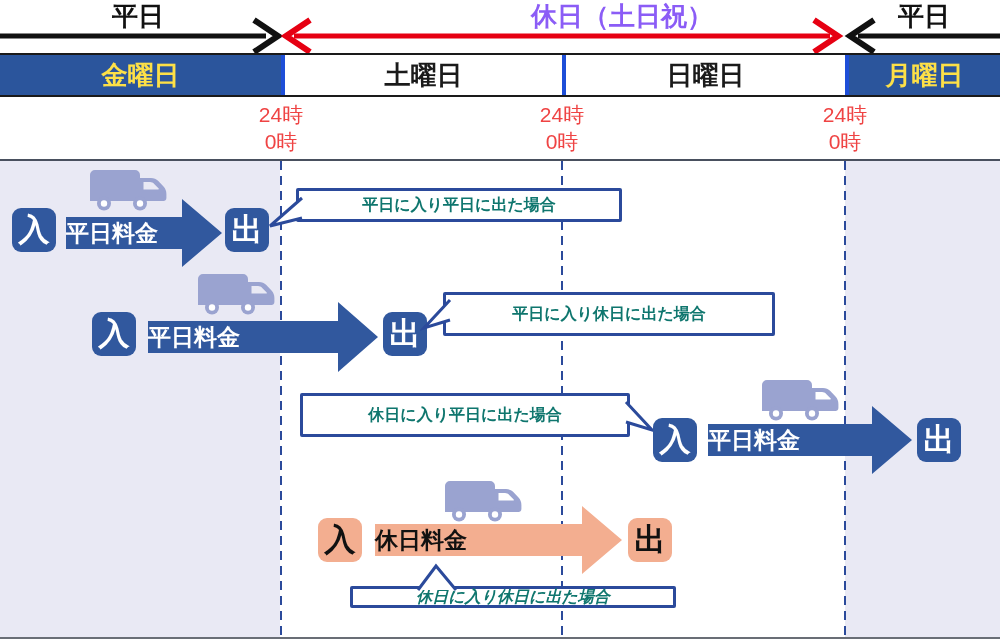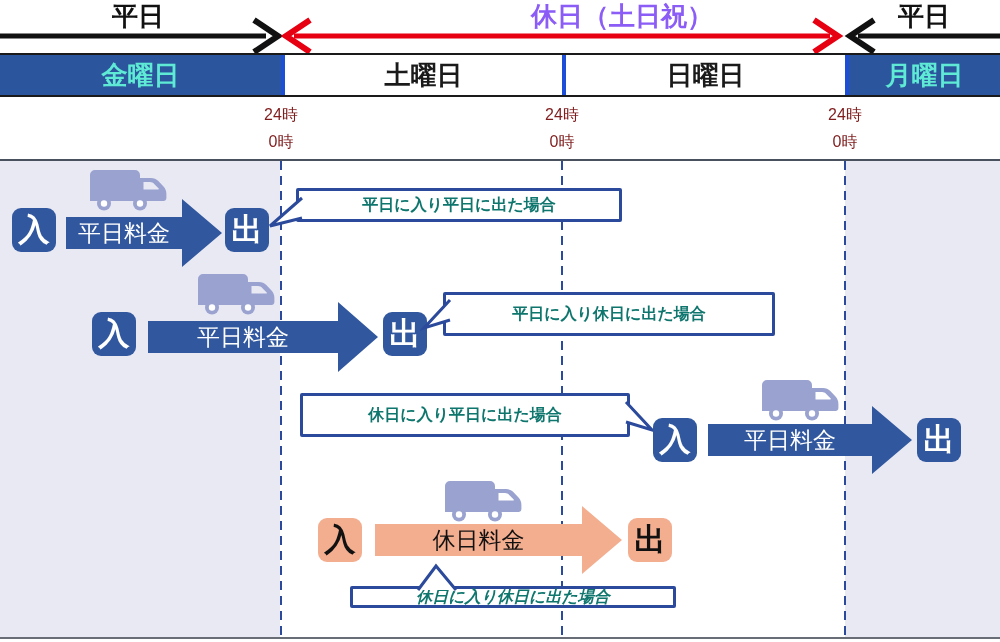--- a/index.html
+++ b/index.html
@@ -14,37 +14,37 @@
   .legend-label { position:absolute; top:1px; height:30px; line-height:30px;
     font-size:26px; font-weight:bold; color:#111; text-align:center; }
   .legend-label.red { color:#8b5cf6;text-align:right; }
 
   
   .day-bar { position:absolute; left:0; top:53px; width:1000px; height:44px;
     display:flex; border-top:2px solid #1a1a1a; border-bottom:2px solid #1a1a1a; }
   .day-cell { height:100%; display:flex; align-items:center; justify-content:center;
     font-size:26px; font-weight:bold; background:#fff; color:#1a1a1a; }
   .day-cell + .day-cell { border-left:4px solid #1d4ed8; }
-  .day-cell.weekday { background:#2b559c; color:#5eead4; }
+  .day-cell.weekday { background:#2b559c; color:#fde047; }
 
   .time-mark { position:absolute; top:101px; width:110px; text-align:center;
-    font-size:16px; line-height:27px; color:#7f1d1d; }
+    font-size:21px; line-height:27px; color:#ef4444; }
 
   
   .main { position:absolute; left:0; top:159px; width:1000px; height:480px;
     background:#fff; border-top:2px solid #49505e; border-bottom:2px solid #696e76; }
   .panel { position:absolute; top:0; height:100%; background:#e9e9f4; }
 
   .badge { position:absolute; width:44px; height:44px; border-radius:9px;
     display:flex; align-items:center; justify-content:center;
     font-size:31px; font-weight:bold; }
   .badge.blue { background:#31589e; color:#fff; }
   .badge.salmon { background:#f3ae90; color:#111; }
 
-  .fee-text { position:absolute; text-align:center; font-weight:normal; font-size:23px; }
+  .fee-text { position:absolute; text-align:left; font-weight:bold; font-size:23px; }
   .fee-text.white { color:#fff; }
   .fee-text.black { color:#111; }
 
   .callout { position:absolute; background:#fff; border:3px solid #2b4a9b; border-radius:2px;
     display:flex; align-items:center; justify-content:center;
     font-size:16px; font-weight:bold; color:#0f766e; white-space:nowrap; }
   svg { display:block; }
 </style>
 </head>
 <body>

